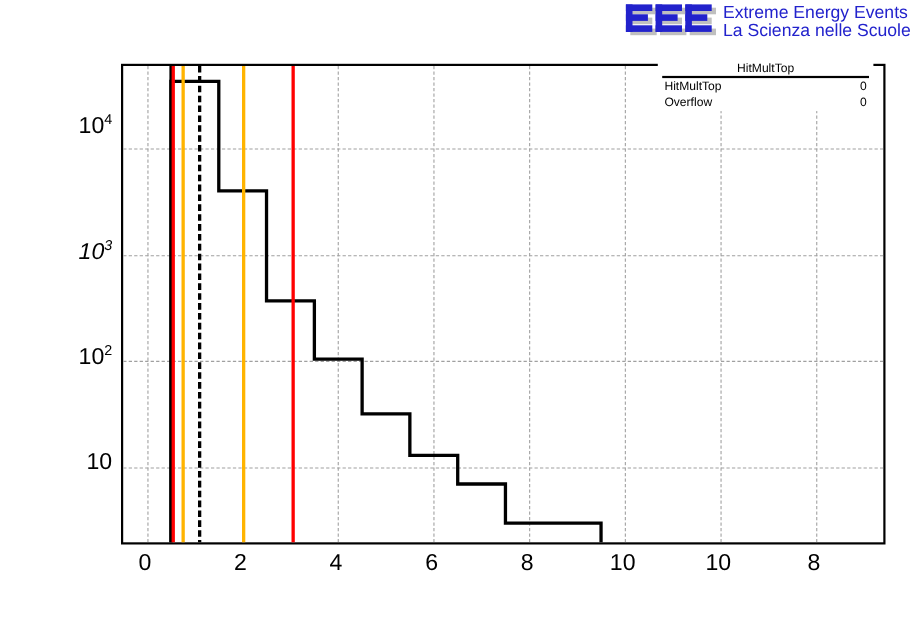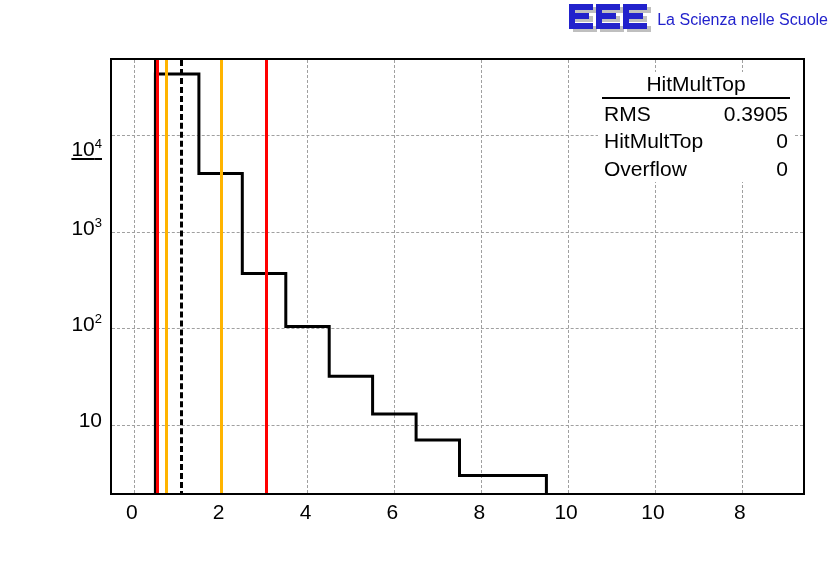--- a/index.html
+++ b/index.html
@@ -112,24 +112,24 @@
 
   
   .vline {
     position: absolute;
     width: 2px;
   }
 
   
   .stats {
     position: absolute;
-    left: 598px; top: 72px;
+    left: 598px; top: 56px;
     width: 196px;
     background: #ffffff;
-    font-size: 21px;
+    font-size: 11px;
     color: #000;
     z-index: 5;
   }
   .stats-title {
     text-align: center;
     padding-bottom: 1px;
     border-bottom: 2px solid #000;
     margin: 0 4px 1px 4px;
   }
   .stats-row {
@@ -171,20 +171,21 @@
           <rect x="29" y="21" width="24" height="6"></rect>
           <rect x="29" y="2" width="6" height="25"></rect>
           <rect x="56" y="2" width="24" height="6"></rect>
           <rect x="56" y="11" width="20" height="6"></rect>
           <rect x="56" y="21" width="24" height="6"></rect>
           <rect x="56" y="2" width="6" height="25"></rect>
         </g>
       </svg>
     </div>
     <div class="logo-text">
+      <span>Extreme Energy Events</span>
       <span>La Scienza nelle Scuole</span>
     </div>
   </div>
 
   <div class="frame">
     <div class="inner" id="plot-inner">
 
     <div class="grid-line-v" style="left: 21.7188px;"></div>
         <div class="grid-line-v" style="left: 108.594px;"></div>
         <div class="grid-line-v" style="left: 195.469px;"></div>
@@ -274,32 +275,28 @@
       <div class="xlab" style="left: 305.469px;">4</div>
       <div class="xlab" style="left: 392.344px;">6</div>
       <div class="xlab" style="left: 479.219px;">8</div>
       <div class="xlab" style="left: 566.094px;">10</div>
       <div class="xlab" style="left: 652.969px;">10</div>
       <div class="xlab" style="left: 739.844px;">8</div>
     </div>
   <div id="ylabels">
       <div class="ylab" style="right: 734px; top: 408.045px;">10</div>
       <div class="ylab" style="right: 734px; top: 311.425px;">10<sup>2</sup></div>
-      <div class="ylab" style="right: 734px; top: 214.805px;">10<sup>3</sup></div>
-      <div class="ylab" style="right: 734px; top: 136px; text-decoration: underline;">10<sup>4</sup></div>
+      <div class="ylab" style="right: 734px; top: 214.805px; font-style: italic;">10<sup>3</sup></div>
+      <div class="ylab" style="right: 734px; top: 101px;">10<sup>4</sup></div>
     </div>
 
 
   <div class="stats">
     <div class="stats-title">HitMultTop</div>
     <div id="stats-rows">
-        <div class="stats-row">
-          <span class="k">RMS</span>
-          <span class="v">0.3905</span>
-        </div>
         <div class="stats-row">
           <span class="k">HitMultTop</span>
           <span class="v">0</span>
         </div>
         <div class="stats-row">
           <span class="k">Overflow</span>
           <span class="v">0</span>
         </div>
       </div>
   </div>

